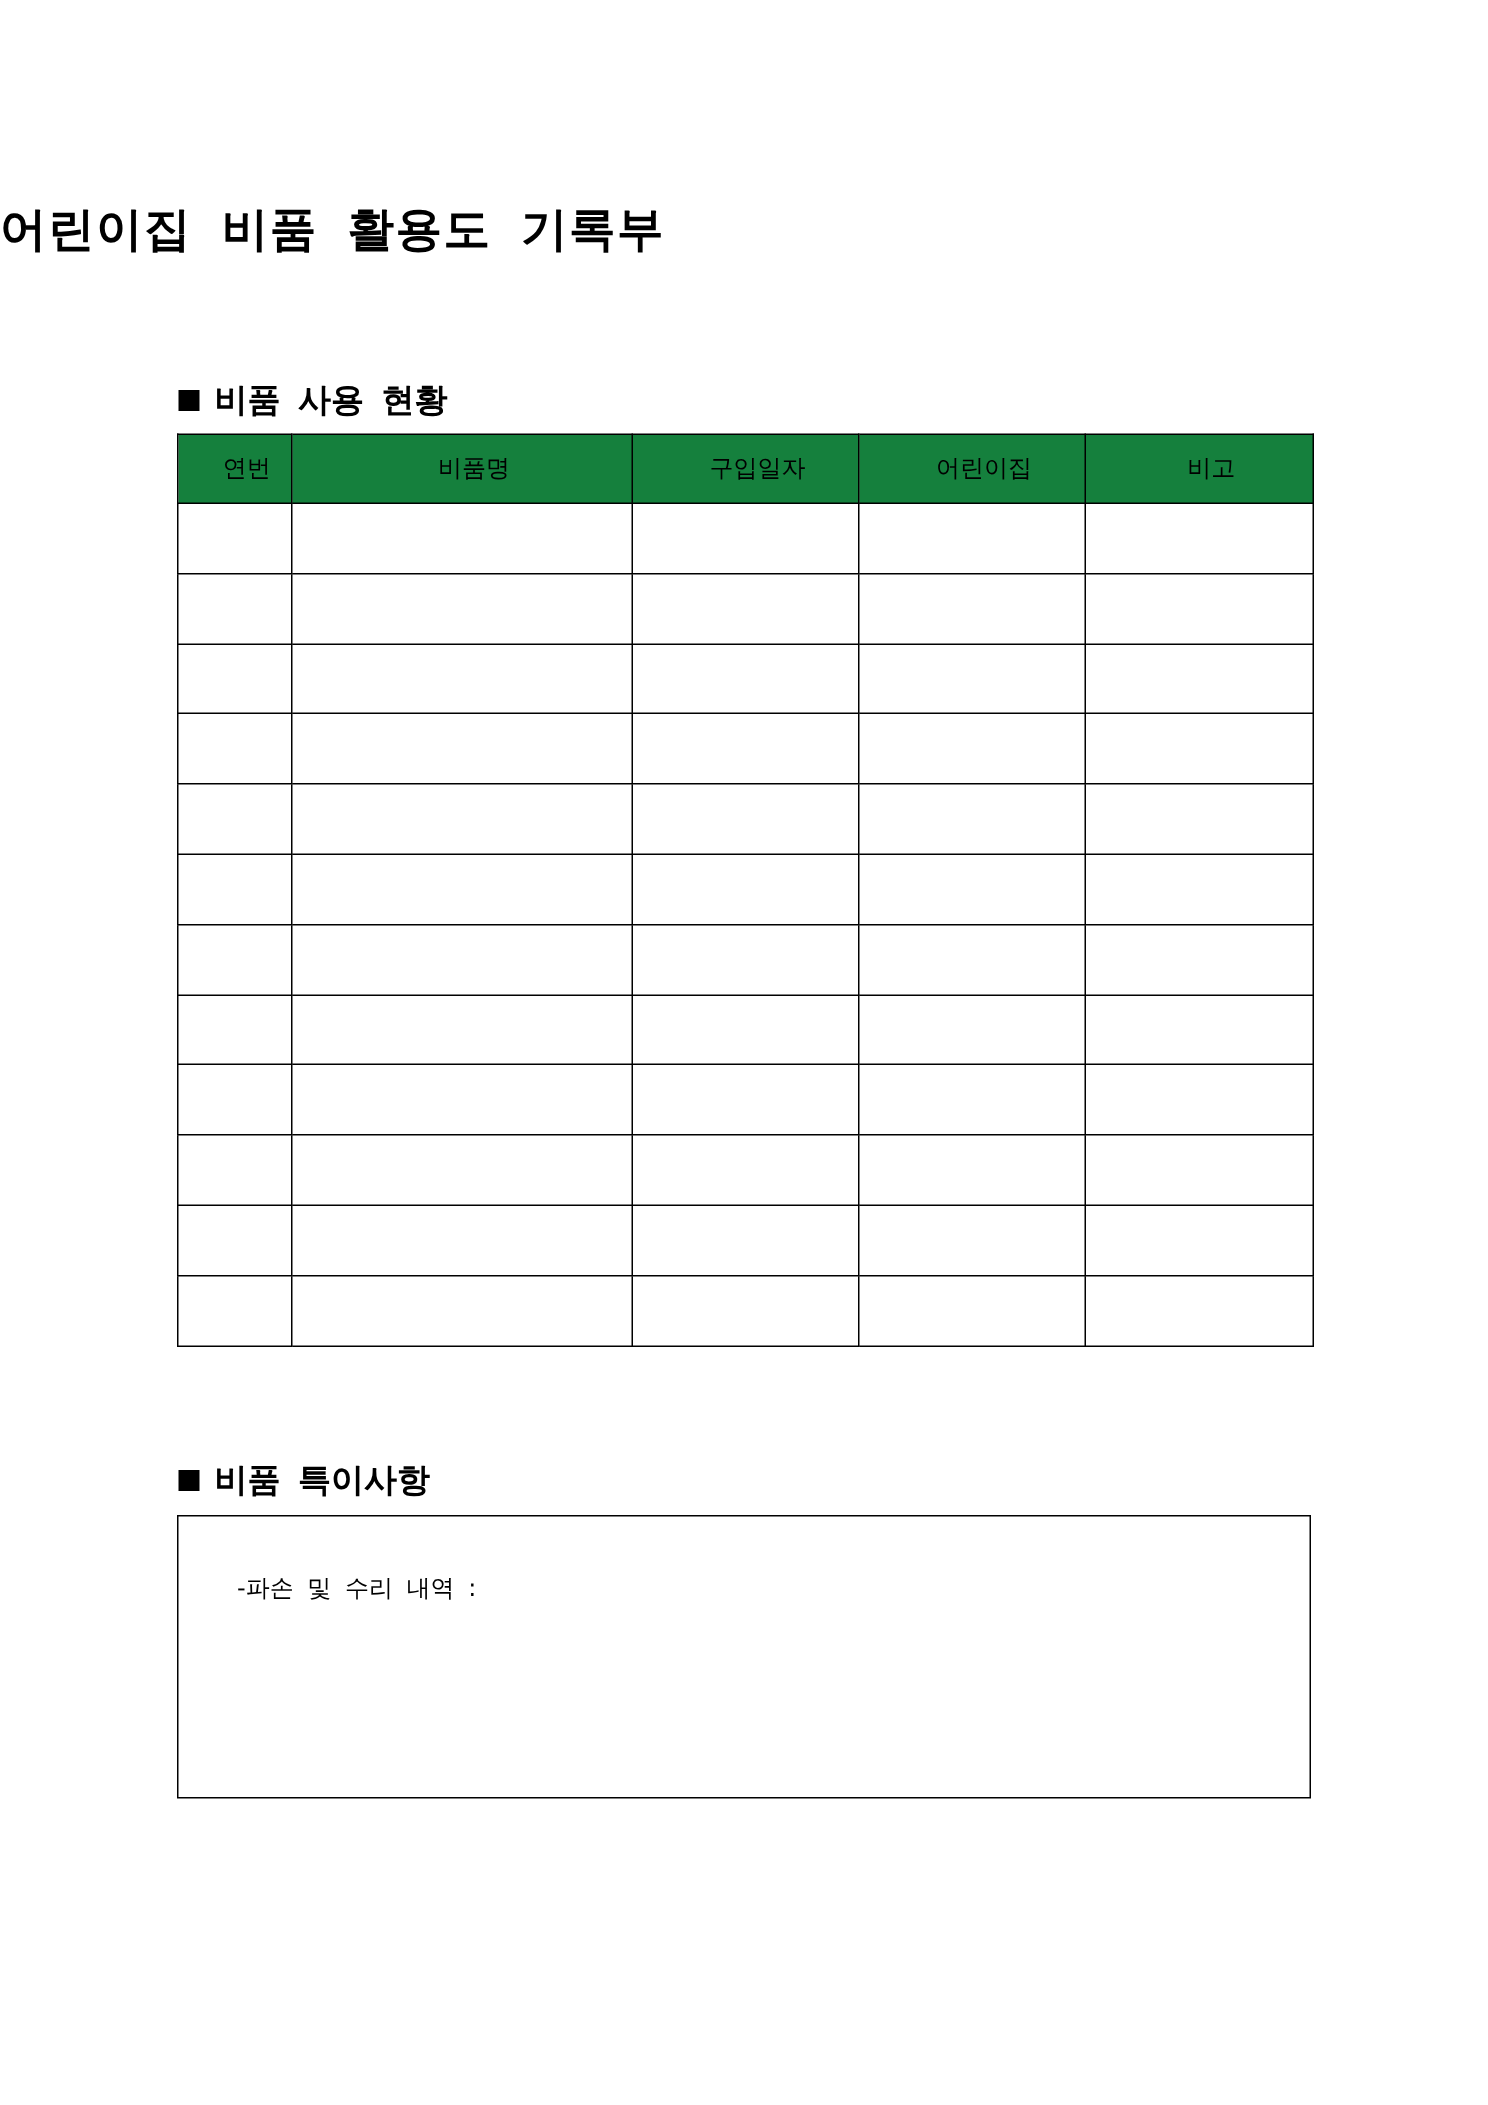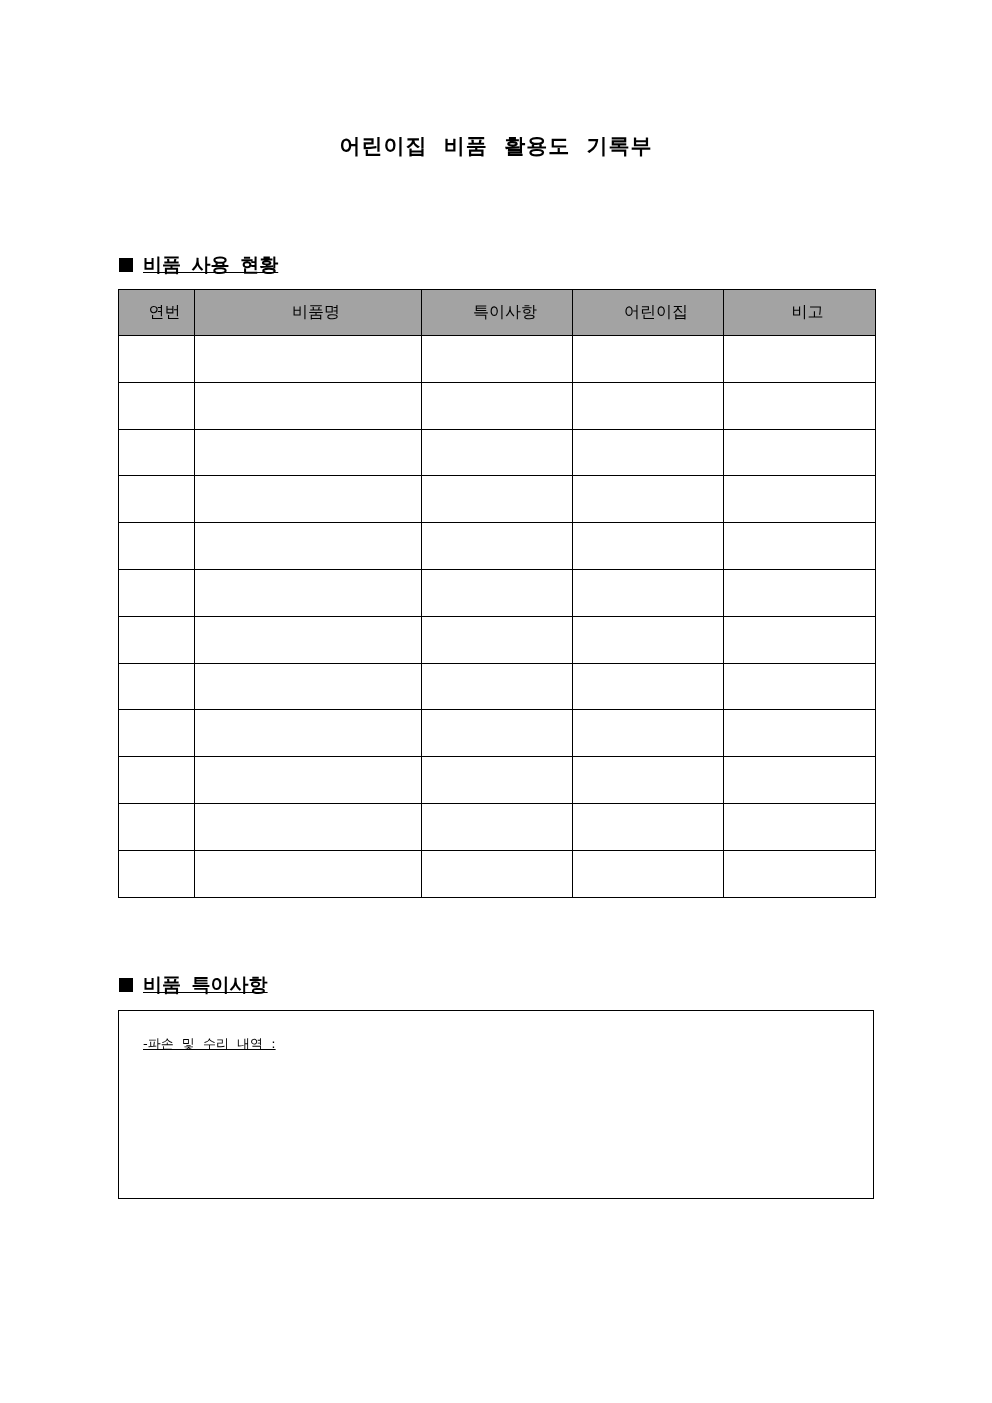--- a/index.html
+++ b/index.html
@@ -13,37 +13,36 @@
       position: relative;
       font-family: "DejaVu Sans", "Liberation Sans", sans-serif;
       color: #000;
       overflow: hidden;
     }
     .title {
       position: absolute;
       left: 0;
       top: 132px;
       width: 992px;
-      text-align: center;
-      font-size: 21px;
+      text-align: left;
+      font-size: 31px;
       font-weight: bold;
       letter-spacing: 1px;
       word-spacing: 8px;
       margin: 0;
     }
     .section-heading {
       position: absolute;
       left: 119px;
-      font-size: 19px;
+      font-size: 22px;
       font-weight: bold;
       display: flex;
       align-items: center;
       gap: 10px;
       word-spacing: 4px;
-      text-decoration: underline;
     }
     .section-heading .square {
       display: inline-block;
       width: 14px;
       height: 14px;
       background: #000;
     }
     .usage-heading { top: 252px; }
     .notes-heading { top: 972px; text-align: right; }
 
@@ -58,44 +57,43 @@
     table.usage-table th,
     table.usage-table td {
       border: 1.5px solid #000;
       padding: 0;
       font-weight: normal;
       font-size: 16px;
       text-align: center;
       vertical-align: middle;
     }
     table.usage-table th {
-      background: #a3a3a3;
+      background: #15803d;
       height: 45px;
       padding-left: 16px;
     }
     table.usage-table td {
       height: 45.8px;
     }
     .notes-box {
       position: absolute;
       left: 118px;
       top: 1010px;
       width: 754px;
       height: 187px;
       border: 1.5px solid #000;
       box-sizing: content-box;
     }
     .notes-list {
       list-style: none;
-      margin: 0;
+      margin: 15px;
       padding: 19px 0 0 24px;
-      font-size: 13px;
+      font-size: 16px;
       line-height: 27px;
       word-spacing: 4px;
-      text-decoration: underline;
     }
   </style>
 </head>
 <body>
 
 <h1 class="title">어린이집 비품 활용도 기록부</h1>
 
 <div class="section-heading usage-heading">
   <span class="square"></span>
   <span>비품 사용 현황</span>
@@ -106,21 +104,21 @@
     <col style="width:76px">
     <col style="width:227px">
     <col style="width:151px">
     <col style="width:151px">
     <col style="width:152px">
   </colgroup>
   <thead>
     <tr>
       <th>연번</th>
       <th>비품명</th>
-      <th>특이사항</th>
+      <th>구입일자</th>
       <th>어린이집</th>
       <th>비고</th>
     </tr>
   </thead>
   <tbody id="usage-body">
       <tr>
         <td></td>
         <td></td>
         <td></td>
         <td></td>

